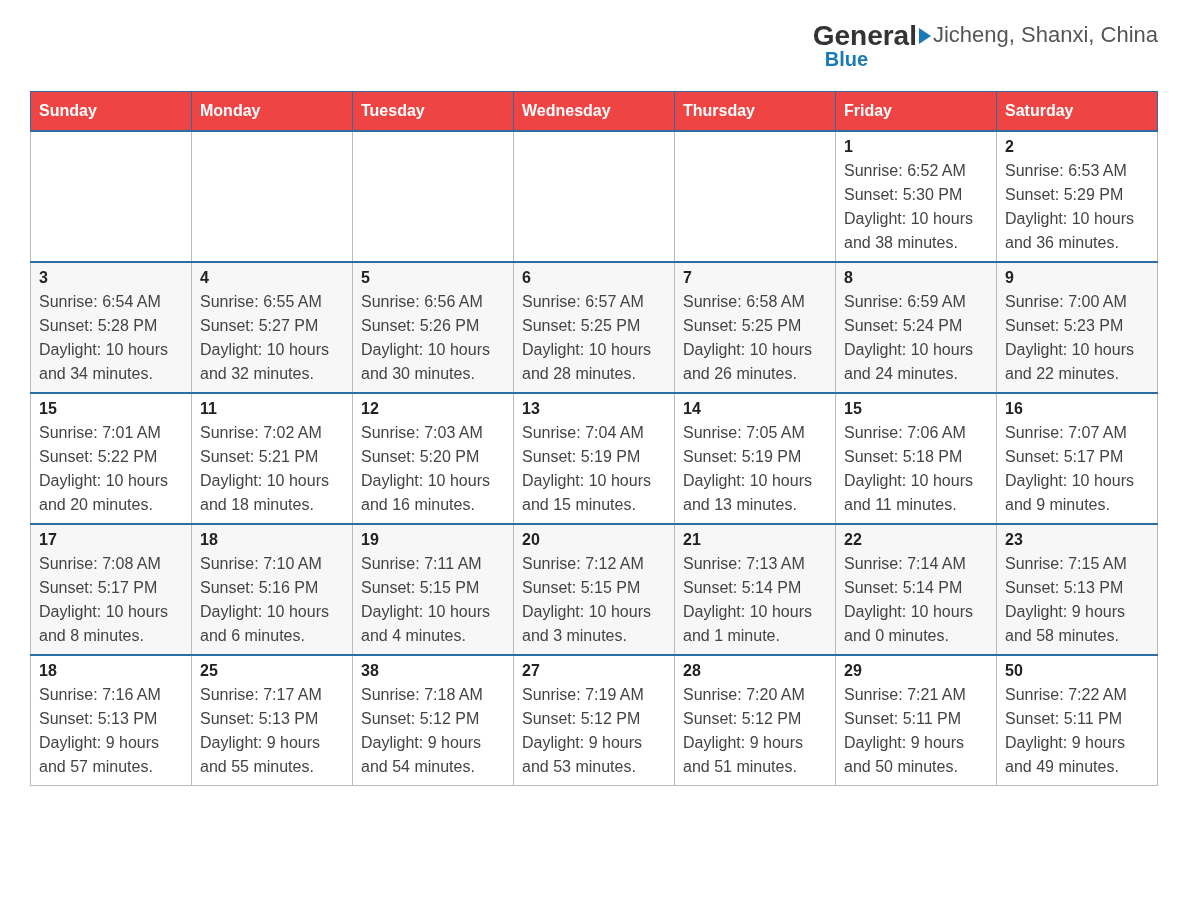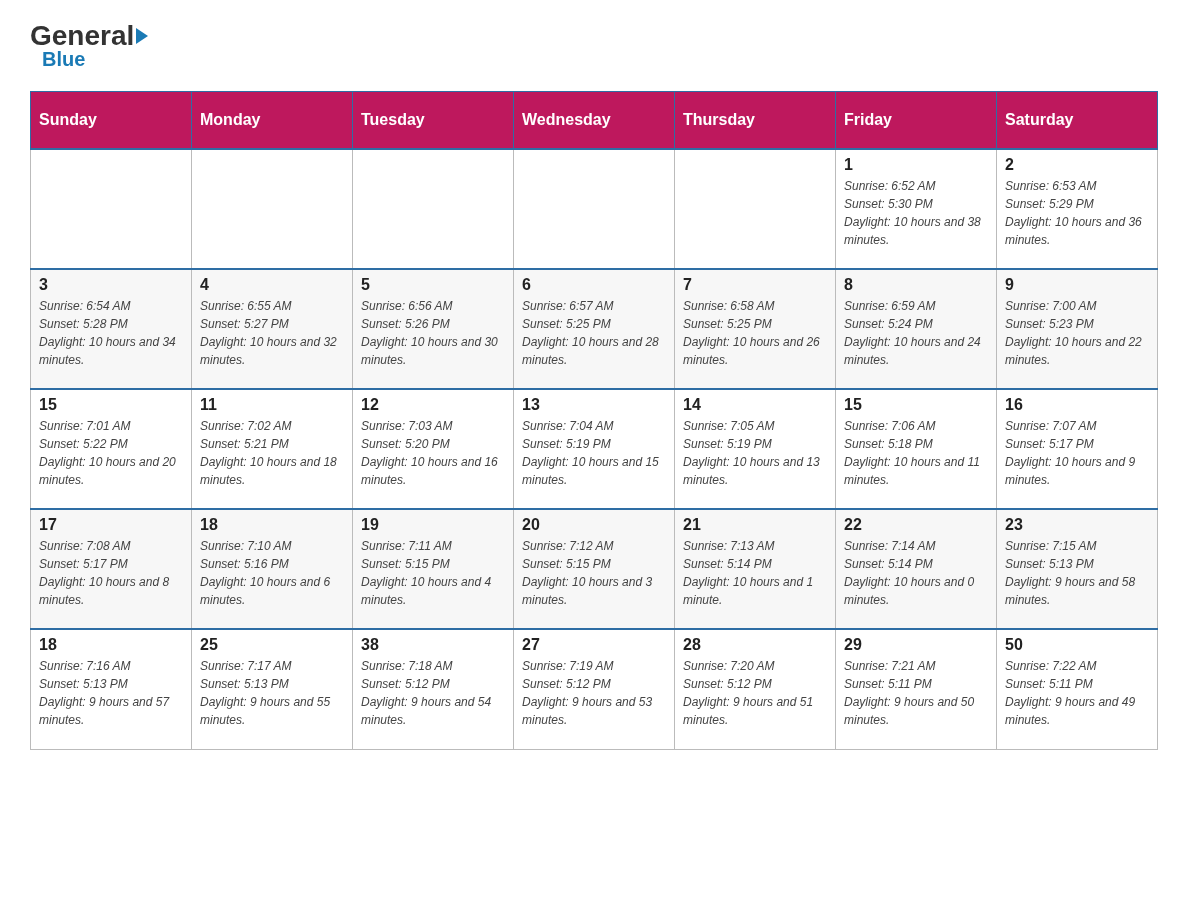--- a/index.html
+++ b/index.html
@@ -6,24 +6,23 @@
     body {
       font-family: Arial, sans-serif;
       background: #fff;
       color: #333;
       width: 1188px;
       min-height: 918px;
       padding: 20px 30px;
     }
     .header {
       display: flex;
-      justify-content: flex-start;
+      justify-content: flex-end;
       align-items: flex-start;
       margin-bottom: 20px;
-      gap: 42px;
     }
     .logo {
       display: flex;
       flex-direction: column;
       align-items: flex-start;
     }
     .logo-text {
       display: flex;
       align-items: center;
       font-size: 28px;
@@ -58,23 +57,23 @@
       font-size: 22px;
       color: #555;
       margin-top: 2px;
     }
     .calendar {
       width: 100%;
       border-collapse: collapse;
       border: 1px solid #aaa;
     }
     .calendar th {
-      background-color: #be185d;
+      background-color: #ef4444;
       color: #fff;
-      padding: 19px 8px;
+      padding: 10px 8px;
       text-align: left;
       font-size: 16px;
       border: 1px solid #2e6da4;
     }
     .calendar td {
       vertical-align: top;
       padding: 6px 8px;
       border: 1px solid #bbb;
       width: calc(100% / 7);
       min-height: 100px;
@@ -85,44 +84,44 @@
       background: #f7f7f7;
     }
     .day-number {
       font-size: 16px;
       font-weight: bold;
       color: #222;
       display: block;
       margin-bottom: 3px;
     }
     .day-info {
-      font-size: 12px;
+      font-size: 16px;
       color: #444;
       line-height: 1.5;
-      font-style: italic;
     }
     .empty-cell {
       background: #fff;
     }
     .calendar tbody tr td {
       border-top: 2px solid #2e6da4;
     }
   </style>
 </head>
 <body>
 
 <div class="header">
   <div class="logo">
     <div class="logo-text">
       <span>General</span>
       <span class="logo-triangle"></span>
     </div>
     <div class="logo-subtitle">Blue</div>
   </div>
   <div class="title-block">
+    <div class="location">Jicheng, Shanxi, China</div>
   </div>
 </div>
 
 <table class="calendar">
   <thead>
     <tr>
     <th>Sunday</th>
         <th>Monday</th>
         <th>Tuesday</th>
         <th>Wednesday</th>

